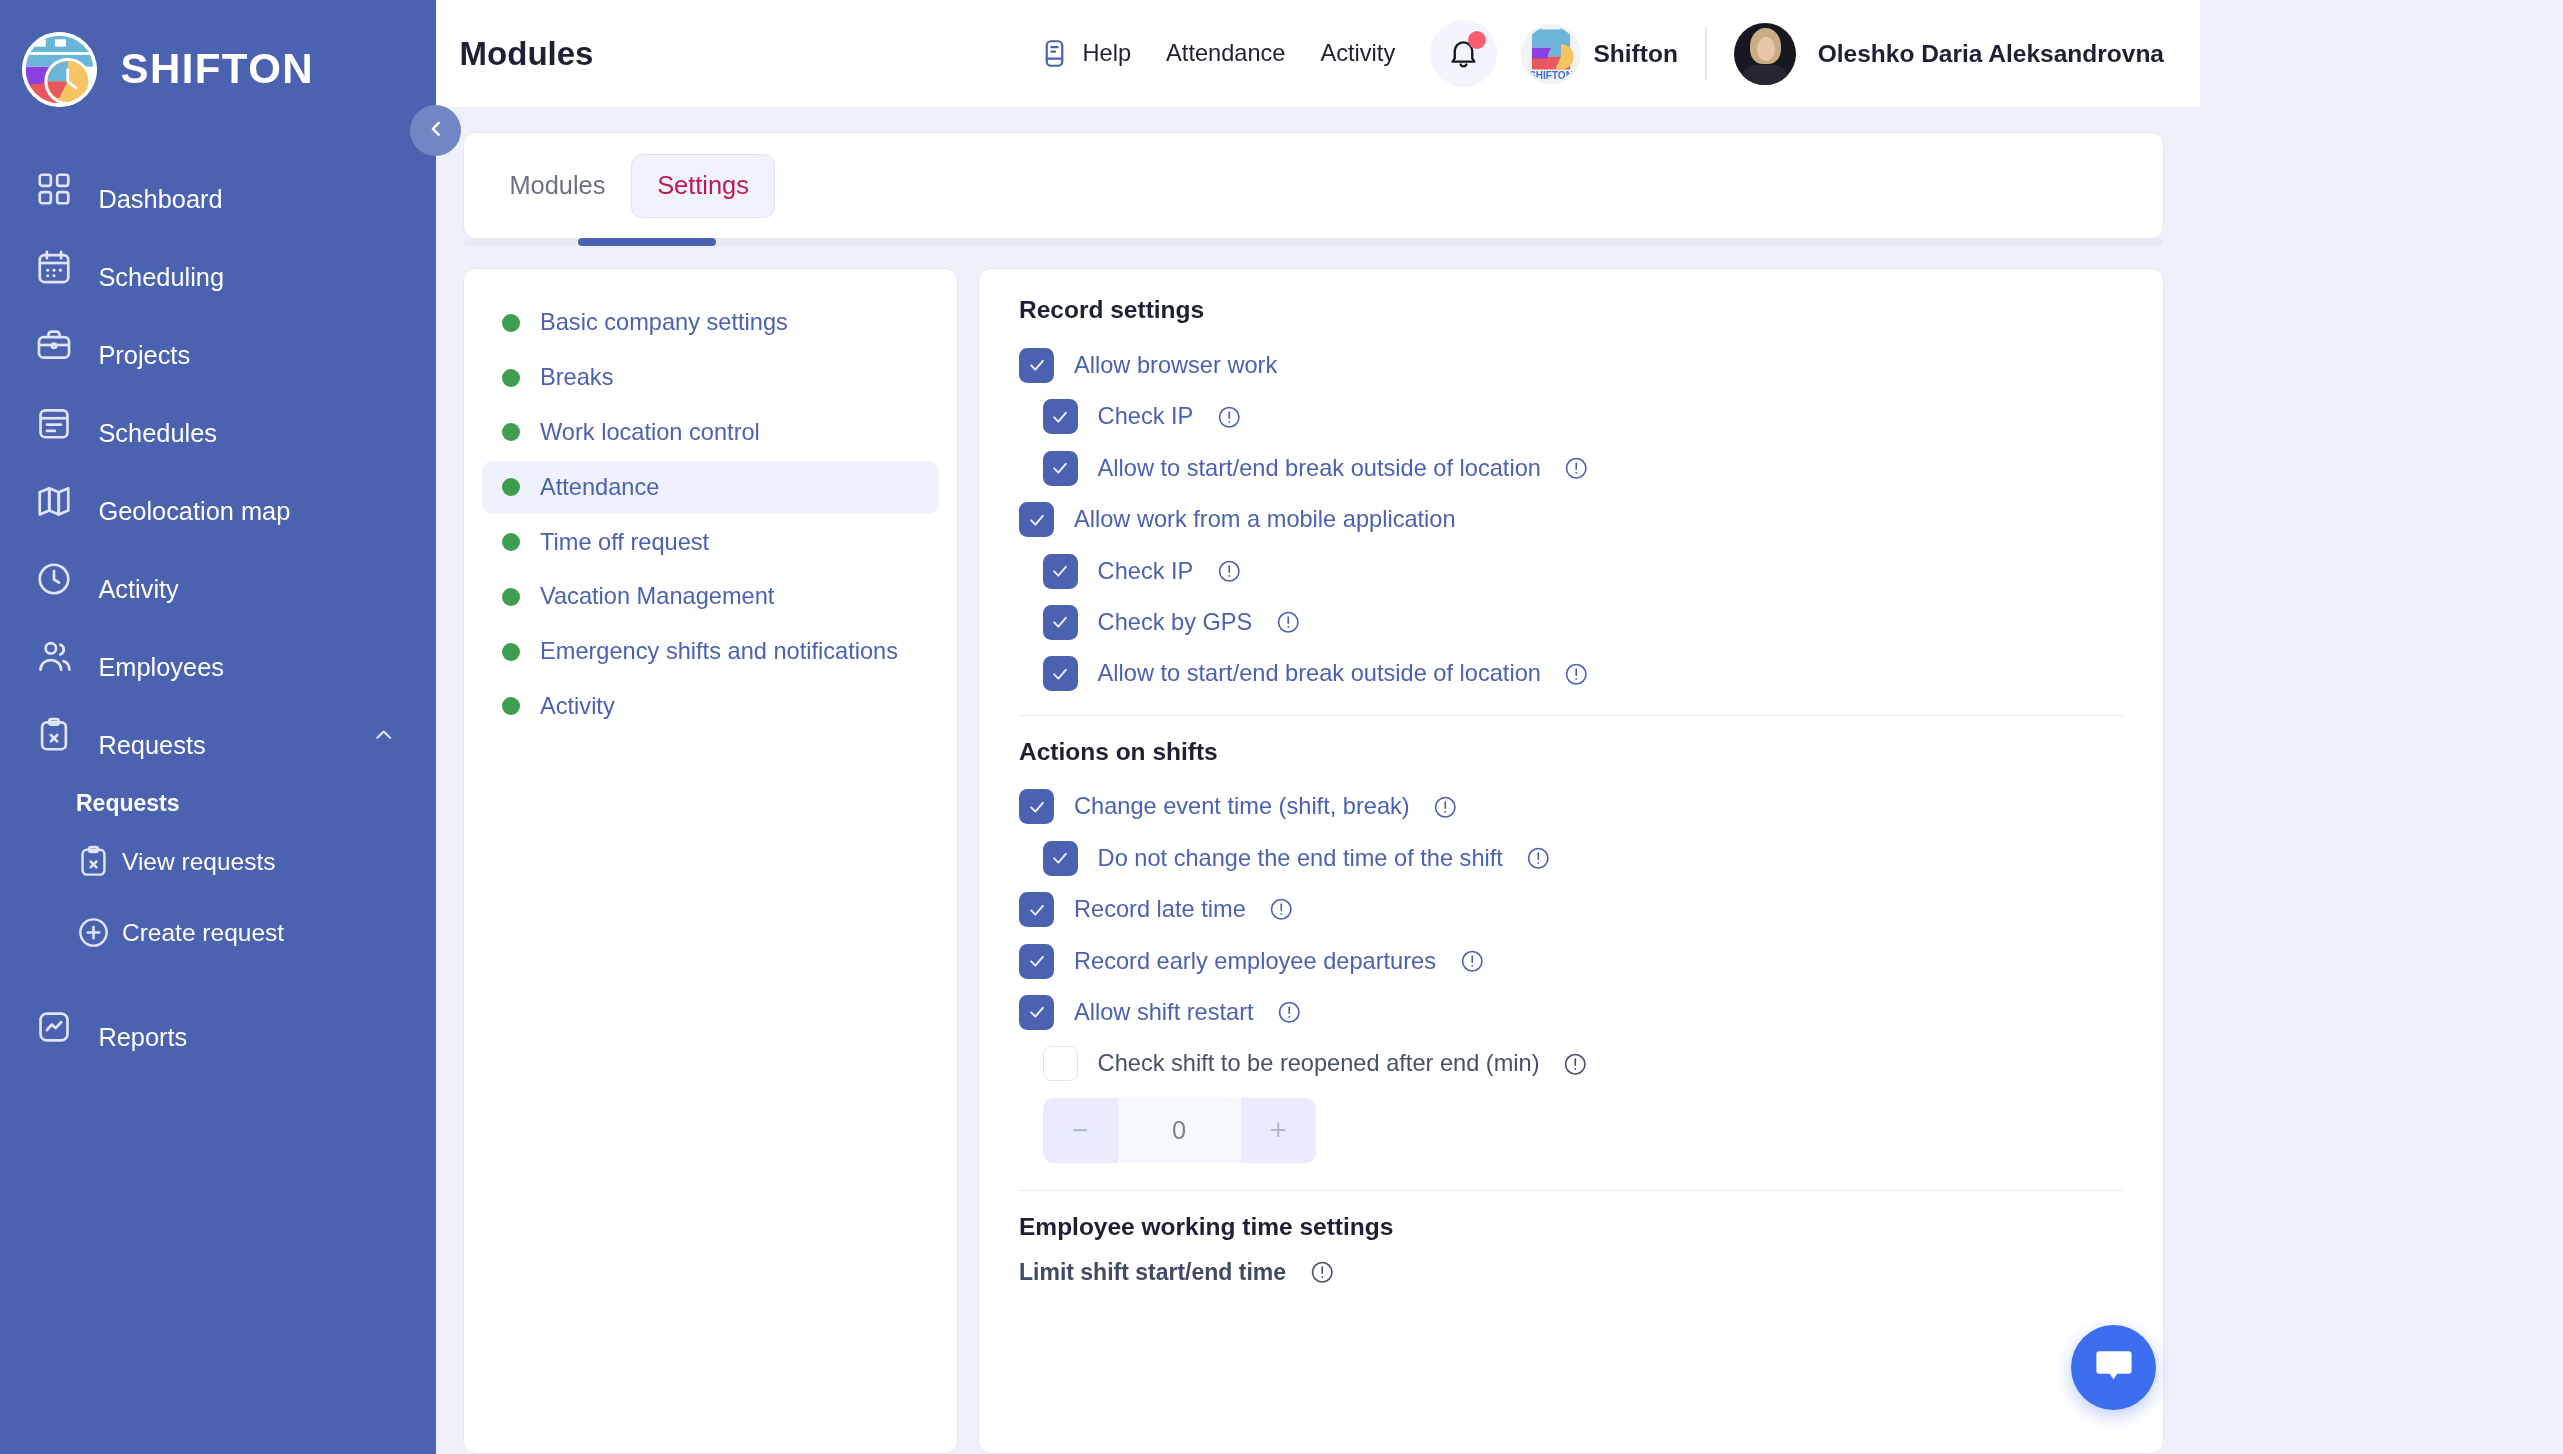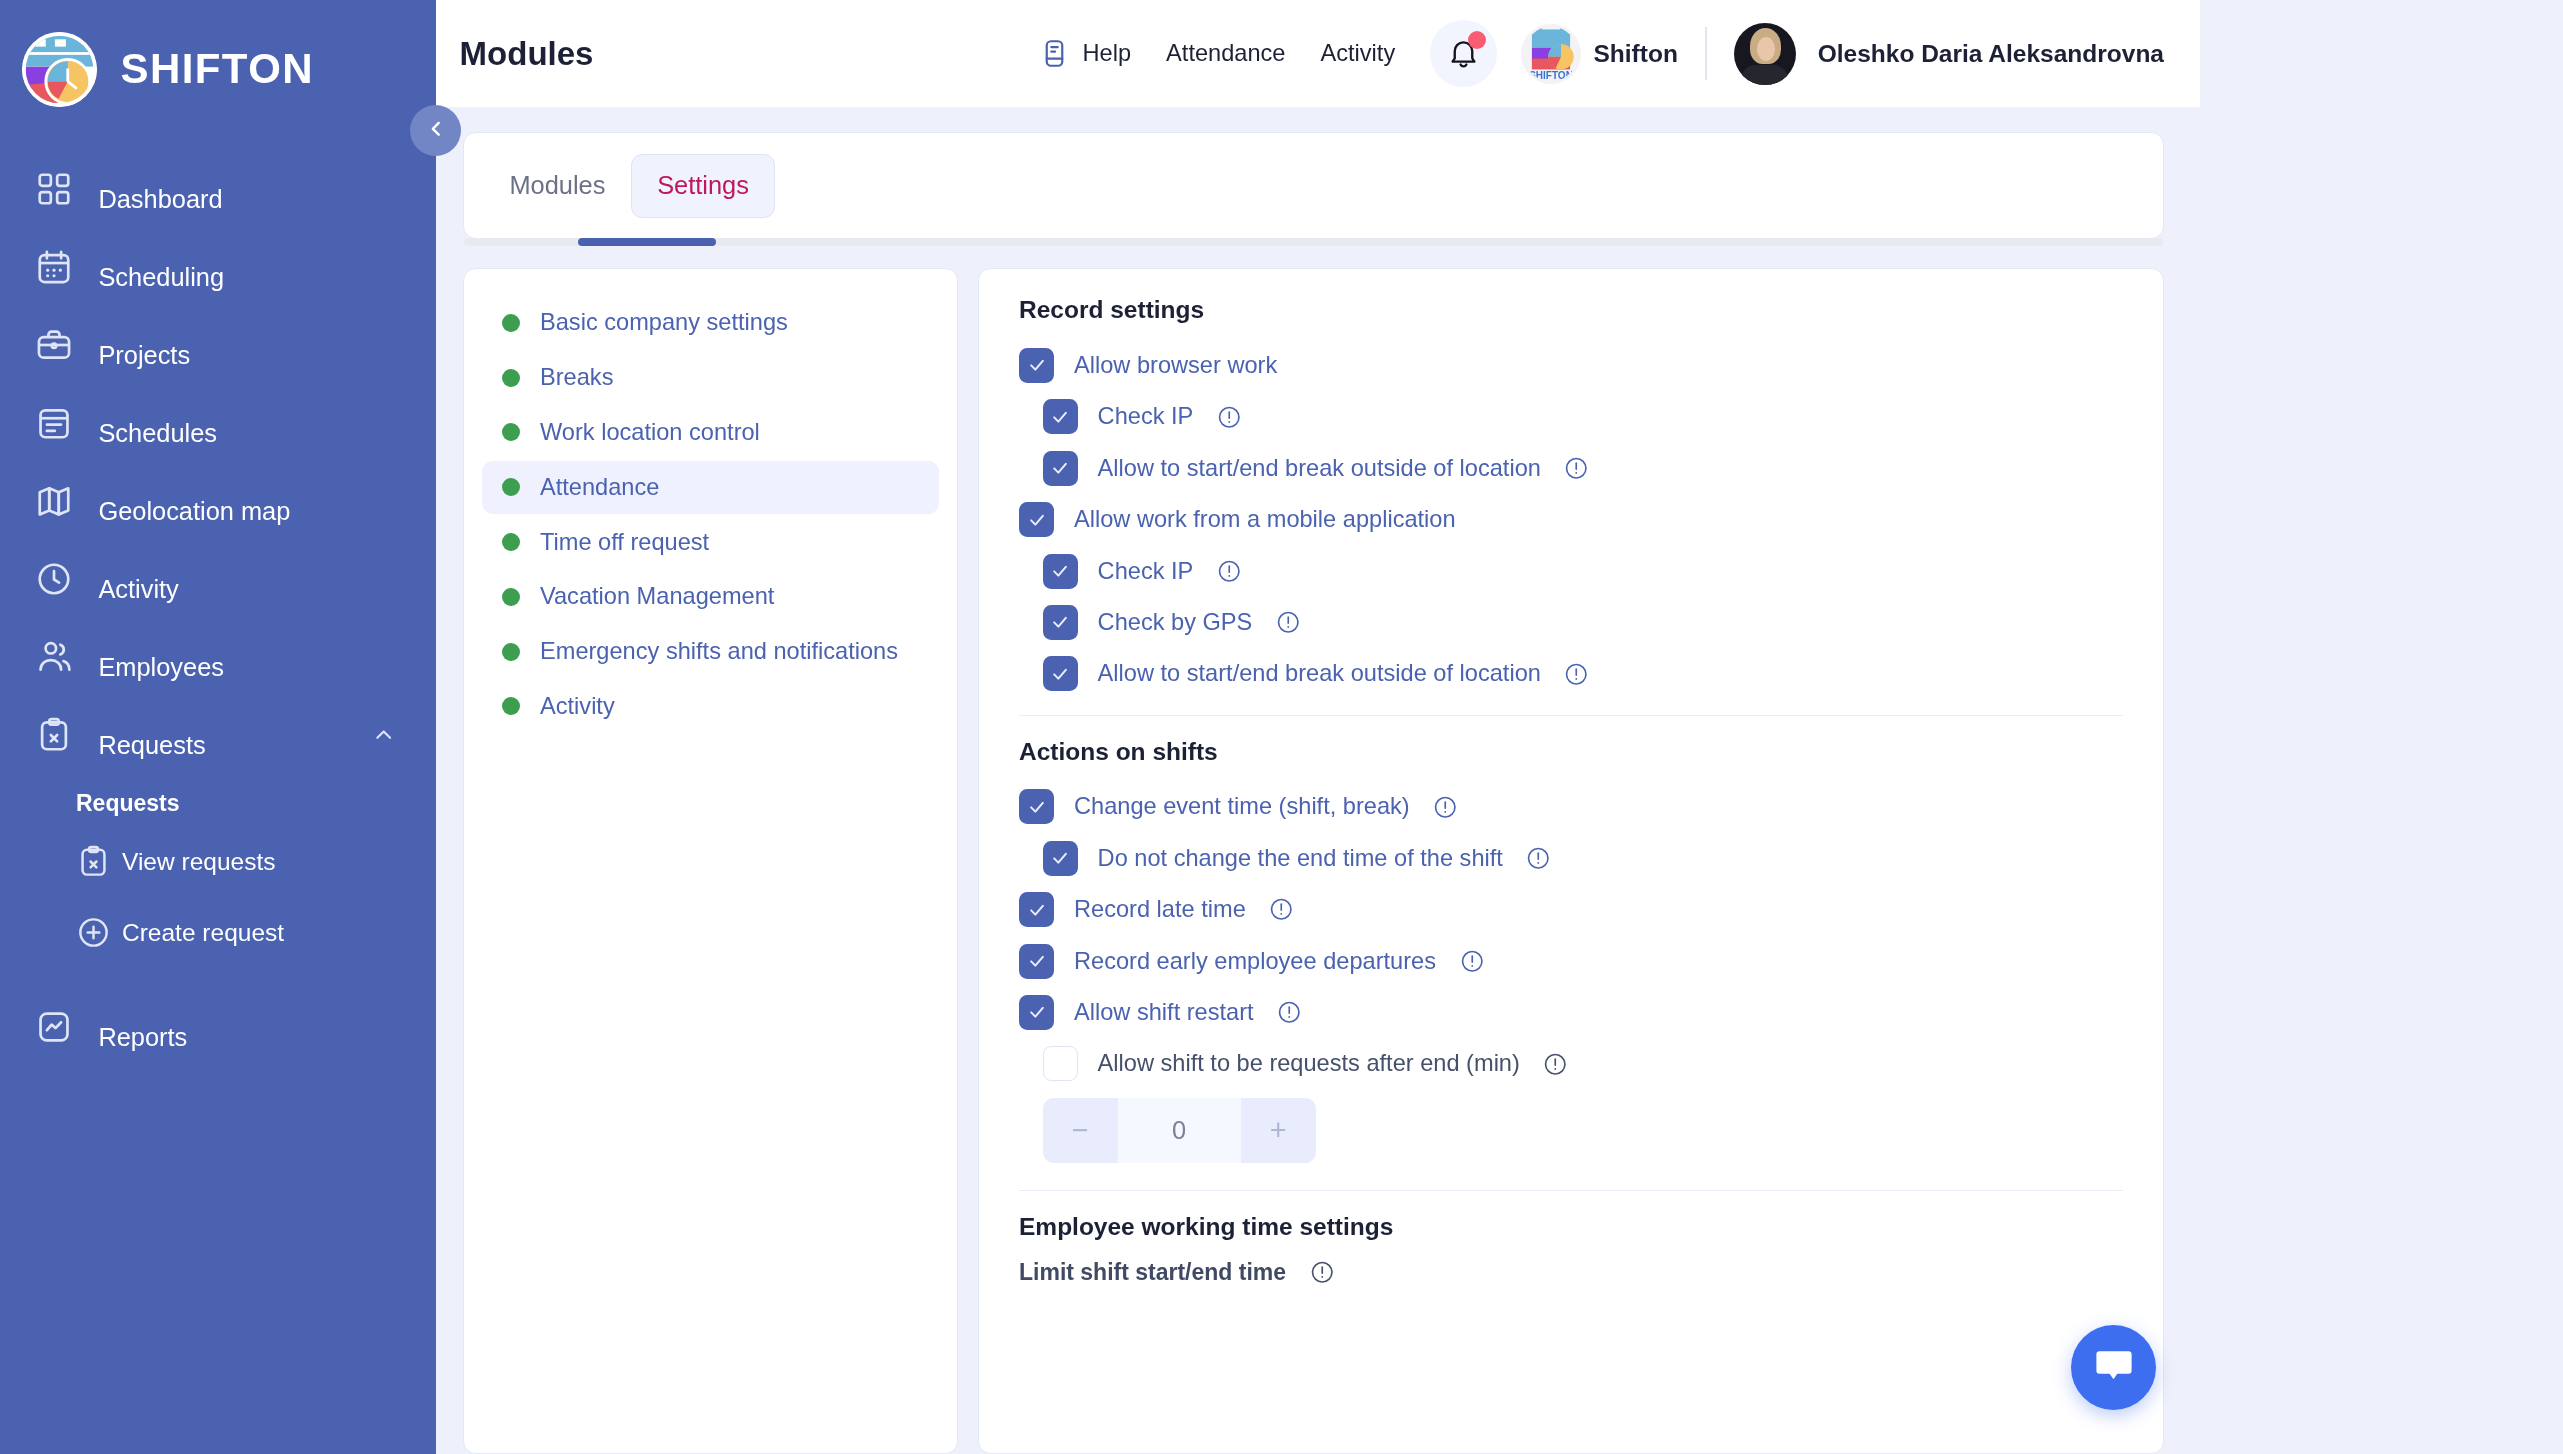--- a/index.html
+++ b/index.html
@@ -615,21 +615,21 @@
               <svg width="24.5" height="24.5" viewBox="0 0 24 24" fill="none" stroke="#4a62b0" stroke-width="1.6" stroke-linecap="round">
                   <circle cx="12" cy="12" r="9.5"></circle>
                   <path d="M12 7v6"></path>
                   <circle cx="12" cy="16.6" r=".9" fill="#4a62b0" stroke="none"></circle>
                 </svg>
             </span>
           </div>
 
           <div class="cb-row indent off">
             <span class="cb off"></span>
-            <span class="cb-label">Allow shift to be requests after end (min)</span>
+            <span class="cb-label">Check shift to be reopened after end (min)</span>
             <span class="info">
               <svg width="24.5" height="24.5" viewBox="0 0 24 24" fill="none" stroke="#45506b" stroke-width="1.6" stroke-linecap="round">
                   <circle cx="12" cy="12" r="9.5"></circle>
                   <path d="M12 7v6"></path>
                   <circle cx="12" cy="16.6" r=".9" fill="#45506b" stroke="none"></circle>
                 </svg>
             </span>
           </div>
 
           <div class="stepper">

